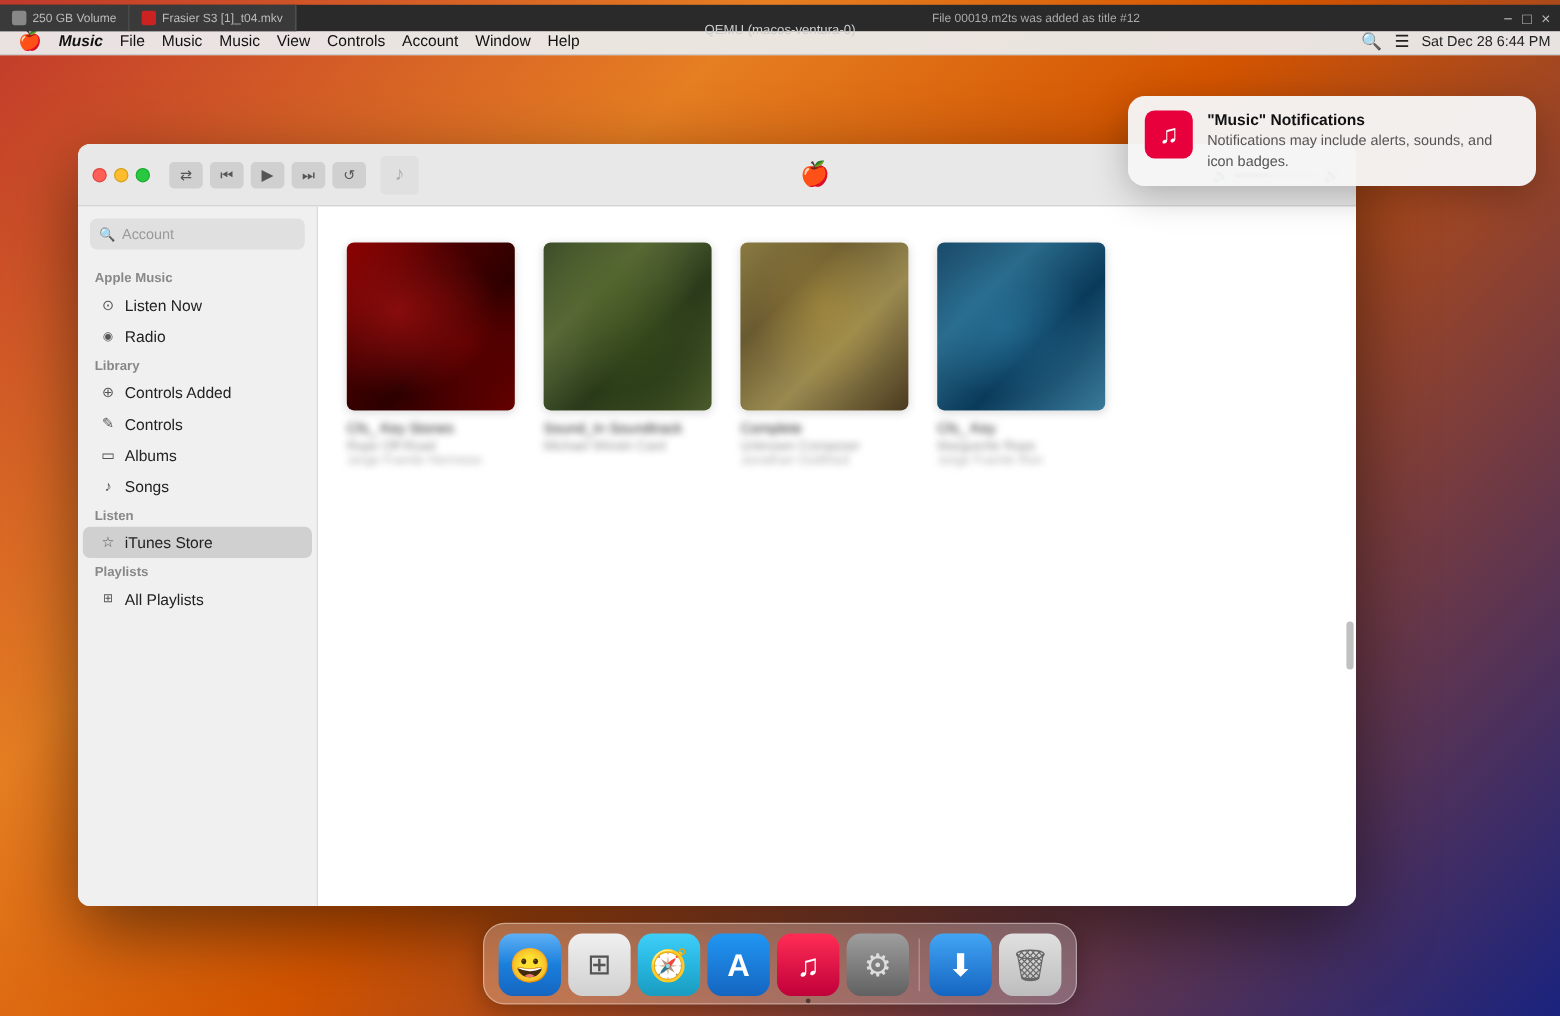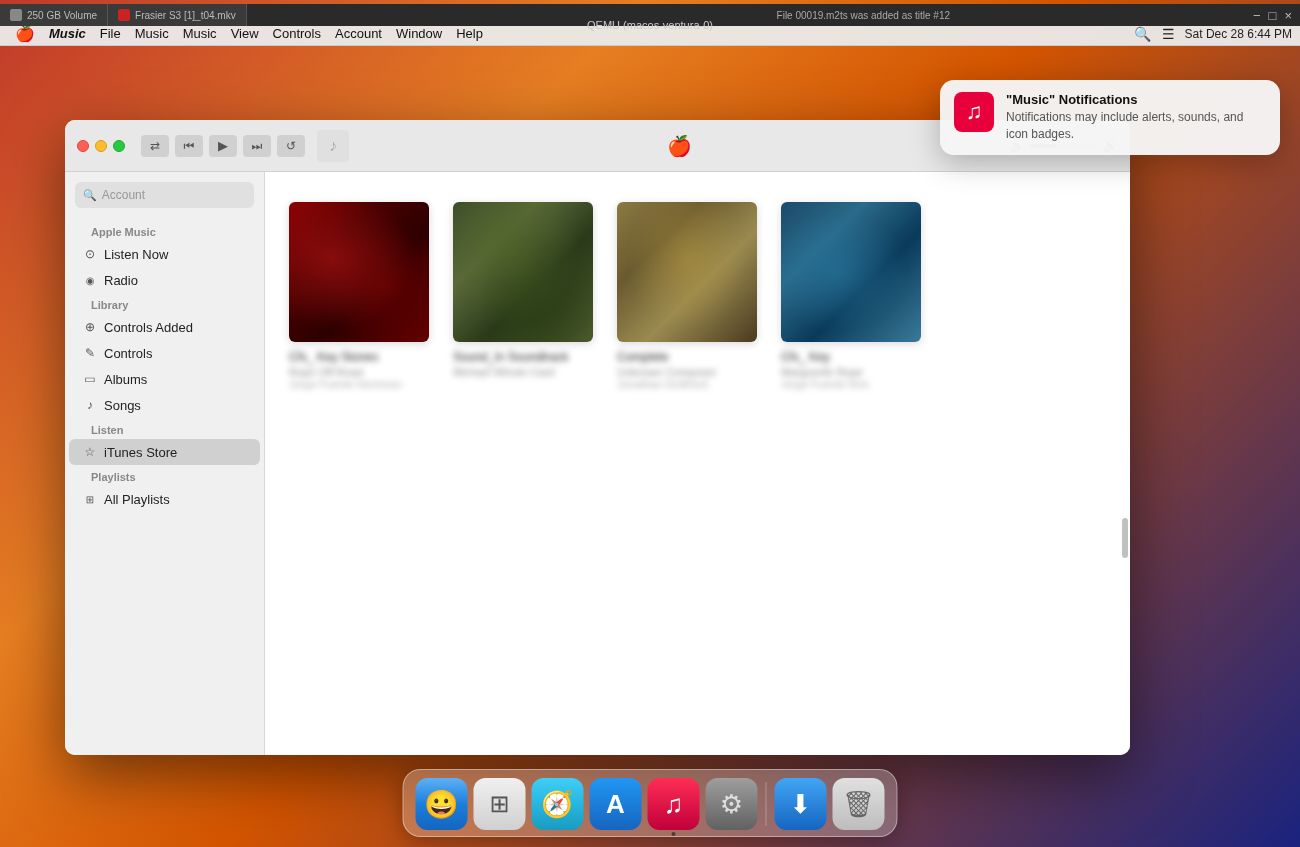--- a/index.html
+++ b/index.html
@@ -135,21 +135,21 @@
     }
     .search-input-text {
       font-size: 12px;
       color: #999;
     }
 
     .sidebar-section-label {
       font-size: 11px;
       font-weight: 600;
       color: #888;
-      padding: 0 26px;
+      padding: 0 14px;
       margin-bottom: 3px;
       margin-top: 6px;
       text-transform: none;
     }
 
     .sidebar-item {
       display: flex;
       align-items: center;
       gap: 7px;
       padding: 3px 14px;

